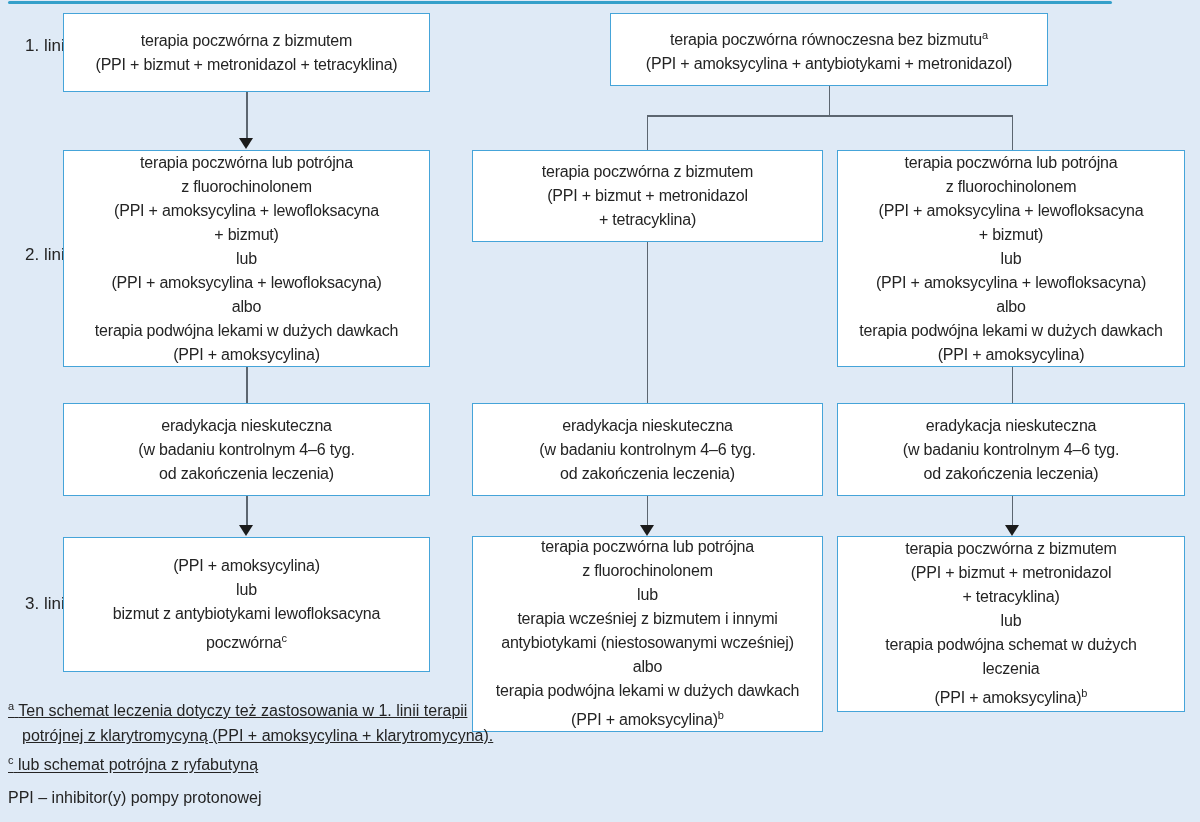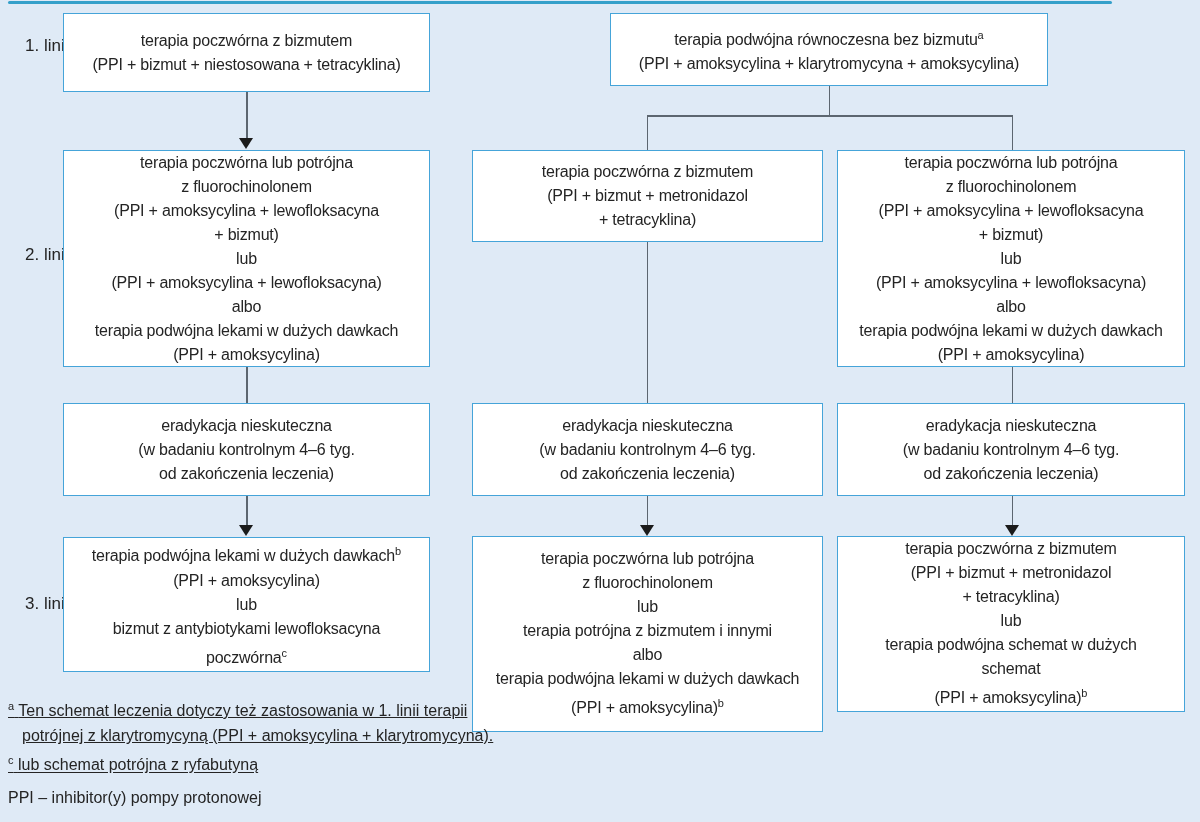--- a/index.html
+++ b/index.html
@@ -45,26 +45,26 @@
 <div class="canvas">
 
   <div class="topline"></div>
 
   <div class="rowlabel" style="top:36px">1. linia</div>
   <div class="rowlabel" style="top:245px">2. linia</div>
   <div class="rowlabel" style="top:594px">3. linia</div>
 
   <div class="box" style="left:63px;top:13px;width:367px;height:79px">
     <div class="bl"><span>terapia poczwórna z bizmutem</span></div>
-    <div class="bl"><span>(PPI + bizmut + niestosowana + tetracyklina)</span></div>
+    <div class="bl"><span>(PPI + bizmut + metronidazol + tetracyklina)</span></div>
   </div>
 
   <div class="box" style="left:610px;top:13px;width:438px;height:73px">
-    <div class="bl"><span>terapia podwójna równoczesna bez bizmutu</span><sup>a</sup></div>
-    <div class="bl"><span>(PPI + amoksycylina + klarytromycyna + amoksycylina)</span></div>
+    <div class="bl"><span>terapia poczwórna równoczesna bez bizmutu</span><sup>a</sup></div>
+    <div class="bl"><span>(PPI + amoksycylina + antybiotykami + metronidazol)</span></div>
   </div>
 
   <div class="box" style="left:63px;top:150px;width:367px;height:217px">
     <div class="bl"><span>terapia poczwórna lub potrójna</span></div>
     <div class="bl"><span>z fluorochinolonem</span></div>
     <div class="bl"><span>(PPI + amoksycylina + lewofloksacyna</span></div>
     <div class="bl"><span>+ bizmut)</span></div>
     <div class="bl"><span>lub</span></div>
     <div class="bl"><span>(PPI + amoksycylina + lewofloksacyna)</span></div>
     <div class="bl"><span>albo</span></div>
@@ -102,44 +102,44 @@
     <div class="bl"><span>od zakończenia leczenia)</span></div>
   </div>
 
   <div class="box" style="left:837px;top:403px;width:348px;height:93px">
     <div class="bl"><span>eradykacja nieskuteczna</span></div>
     <div class="bl"><span>(w badaniu kontrolnym 4–6 tyg.</span></div>
     <div class="bl"><span>od zakończenia leczenia)</span></div>
   </div>
 
   <div class="box" style="left:63px;top:537px;width:367px;height:135px">
-    <div class="bl"><span>terapia podwójna lekami w dużych dawkach</span><sup>b</sup></div>
     <div class="bl"><span>(PPI + amoksycylina)</span></div>
     <div class="bl"><span>lub</span></div>
     <div class="bl"><span>bizmut z antybiotykami lewofloksacyna</span></div>
     <div class="bl"><span>poczwórna</span><sup>c</sup></div>
   </div>
 
   <div class="box" style="left:472px;top:536px;width:351px;height:196px">
     <div class="bl"><span>terapia poczwórna lub potrójna</span></div>
     <div class="bl"><span>z fluorochinolonem</span></div>
     <div class="bl"><span>lub</span></div>
-    <div class="bl"><span>terapia potrójna z bizmutem i innymi</span></div>
+    <div class="bl"><span>terapia wcześniej z bizmutem i innymi</span></div>
+    <div class="bl"><span>antybiotykami (niestosowanymi wcześniej)</span></div>
     <div class="bl"><span>albo</span></div>
     <div class="bl"><span>terapia podwójna lekami w dużych dawkach</span></div>
     <div class="bl"><span>(PPI + amoksycylina)</span><sup>b</sup></div>
   </div>
 
   <div class="box" style="left:837px;top:536px;width:348px;height:176px">
     <div class="bl"><span>terapia poczwórna z bizmutem</span></div>
     <div class="bl"><span>(PPI + bizmut + metronidazol</span></div>
     <div class="bl"><span>+ tetracyklina)</span></div>
     <div class="bl"><span>lub</span></div>
     <div class="bl"><span>terapia podwójna schemat w dużych</span></div>
-    <div class="bl"><span>schemat</span></div>
+    <div class="bl"><span>leczenia</span></div>
     <div class="bl"><span>(PPI + amoksycylina)</span><sup>b</sup></div>
   </div>
 
   <div class="vline" style="left:246px;top:92px;height:47px"></div>
   <div class="arrowhead" style="left:239px;top:138px"></div>
 
   <div class="vline" style="left:246px;top:367px;height:36px"></div>
 
   <div class="vline" style="left:246px;top:496px;height:30px"></div>
   <div class="arrowhead" style="left:239px;top:525px"></div>

